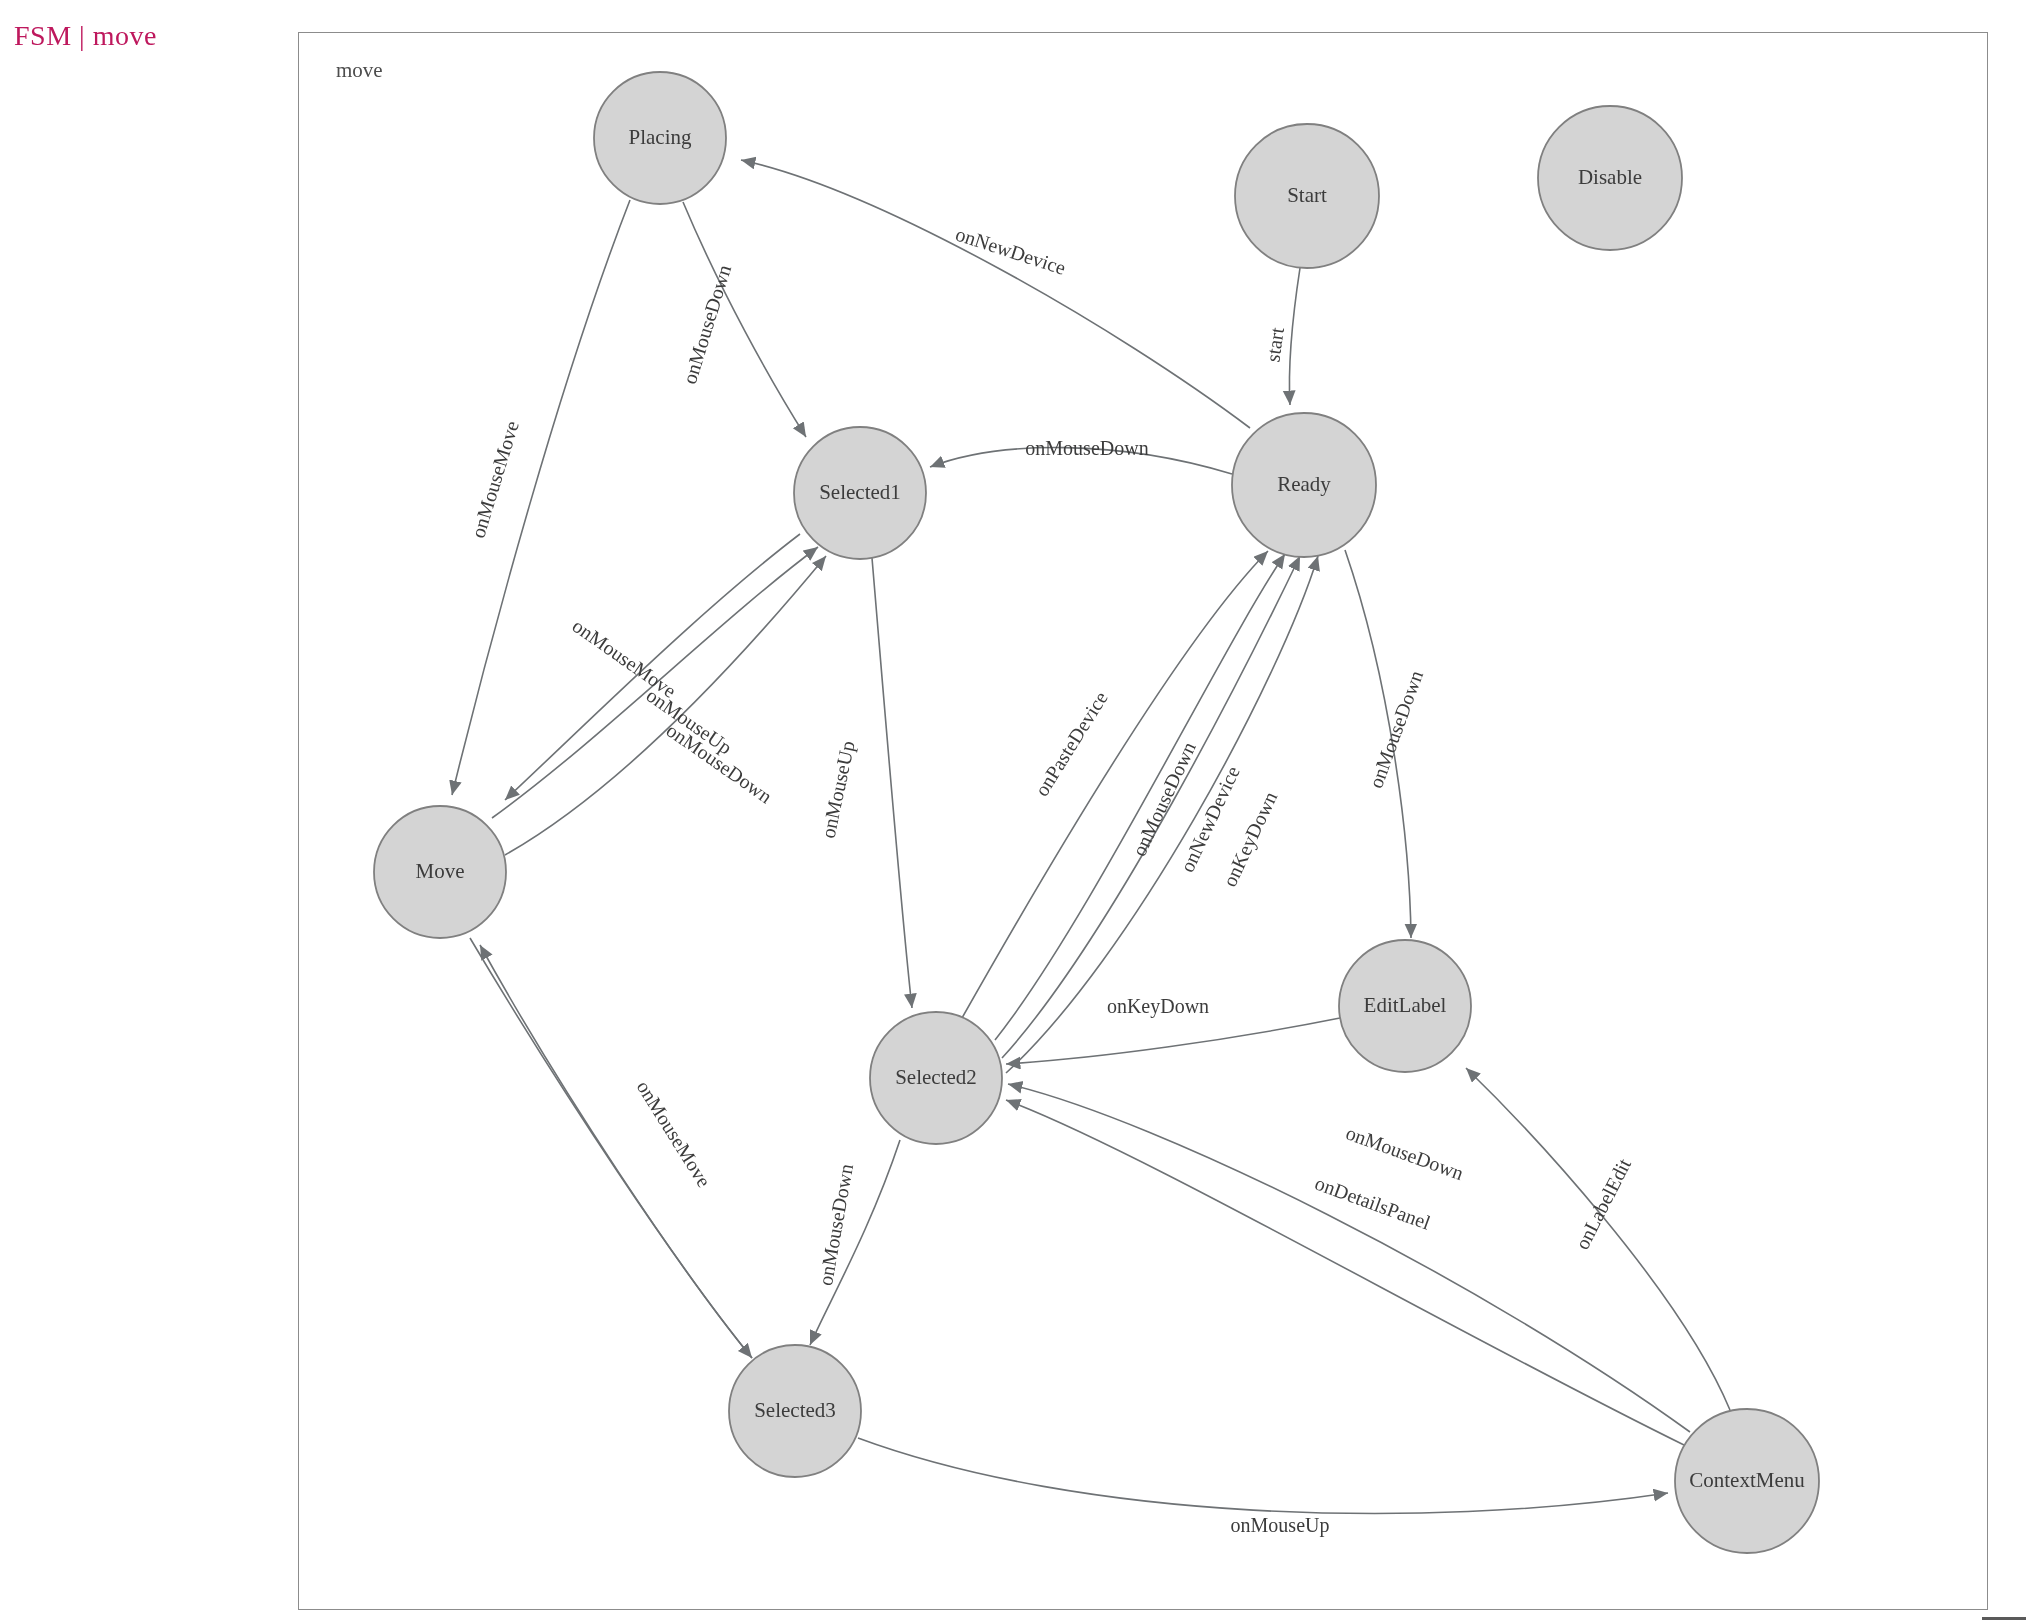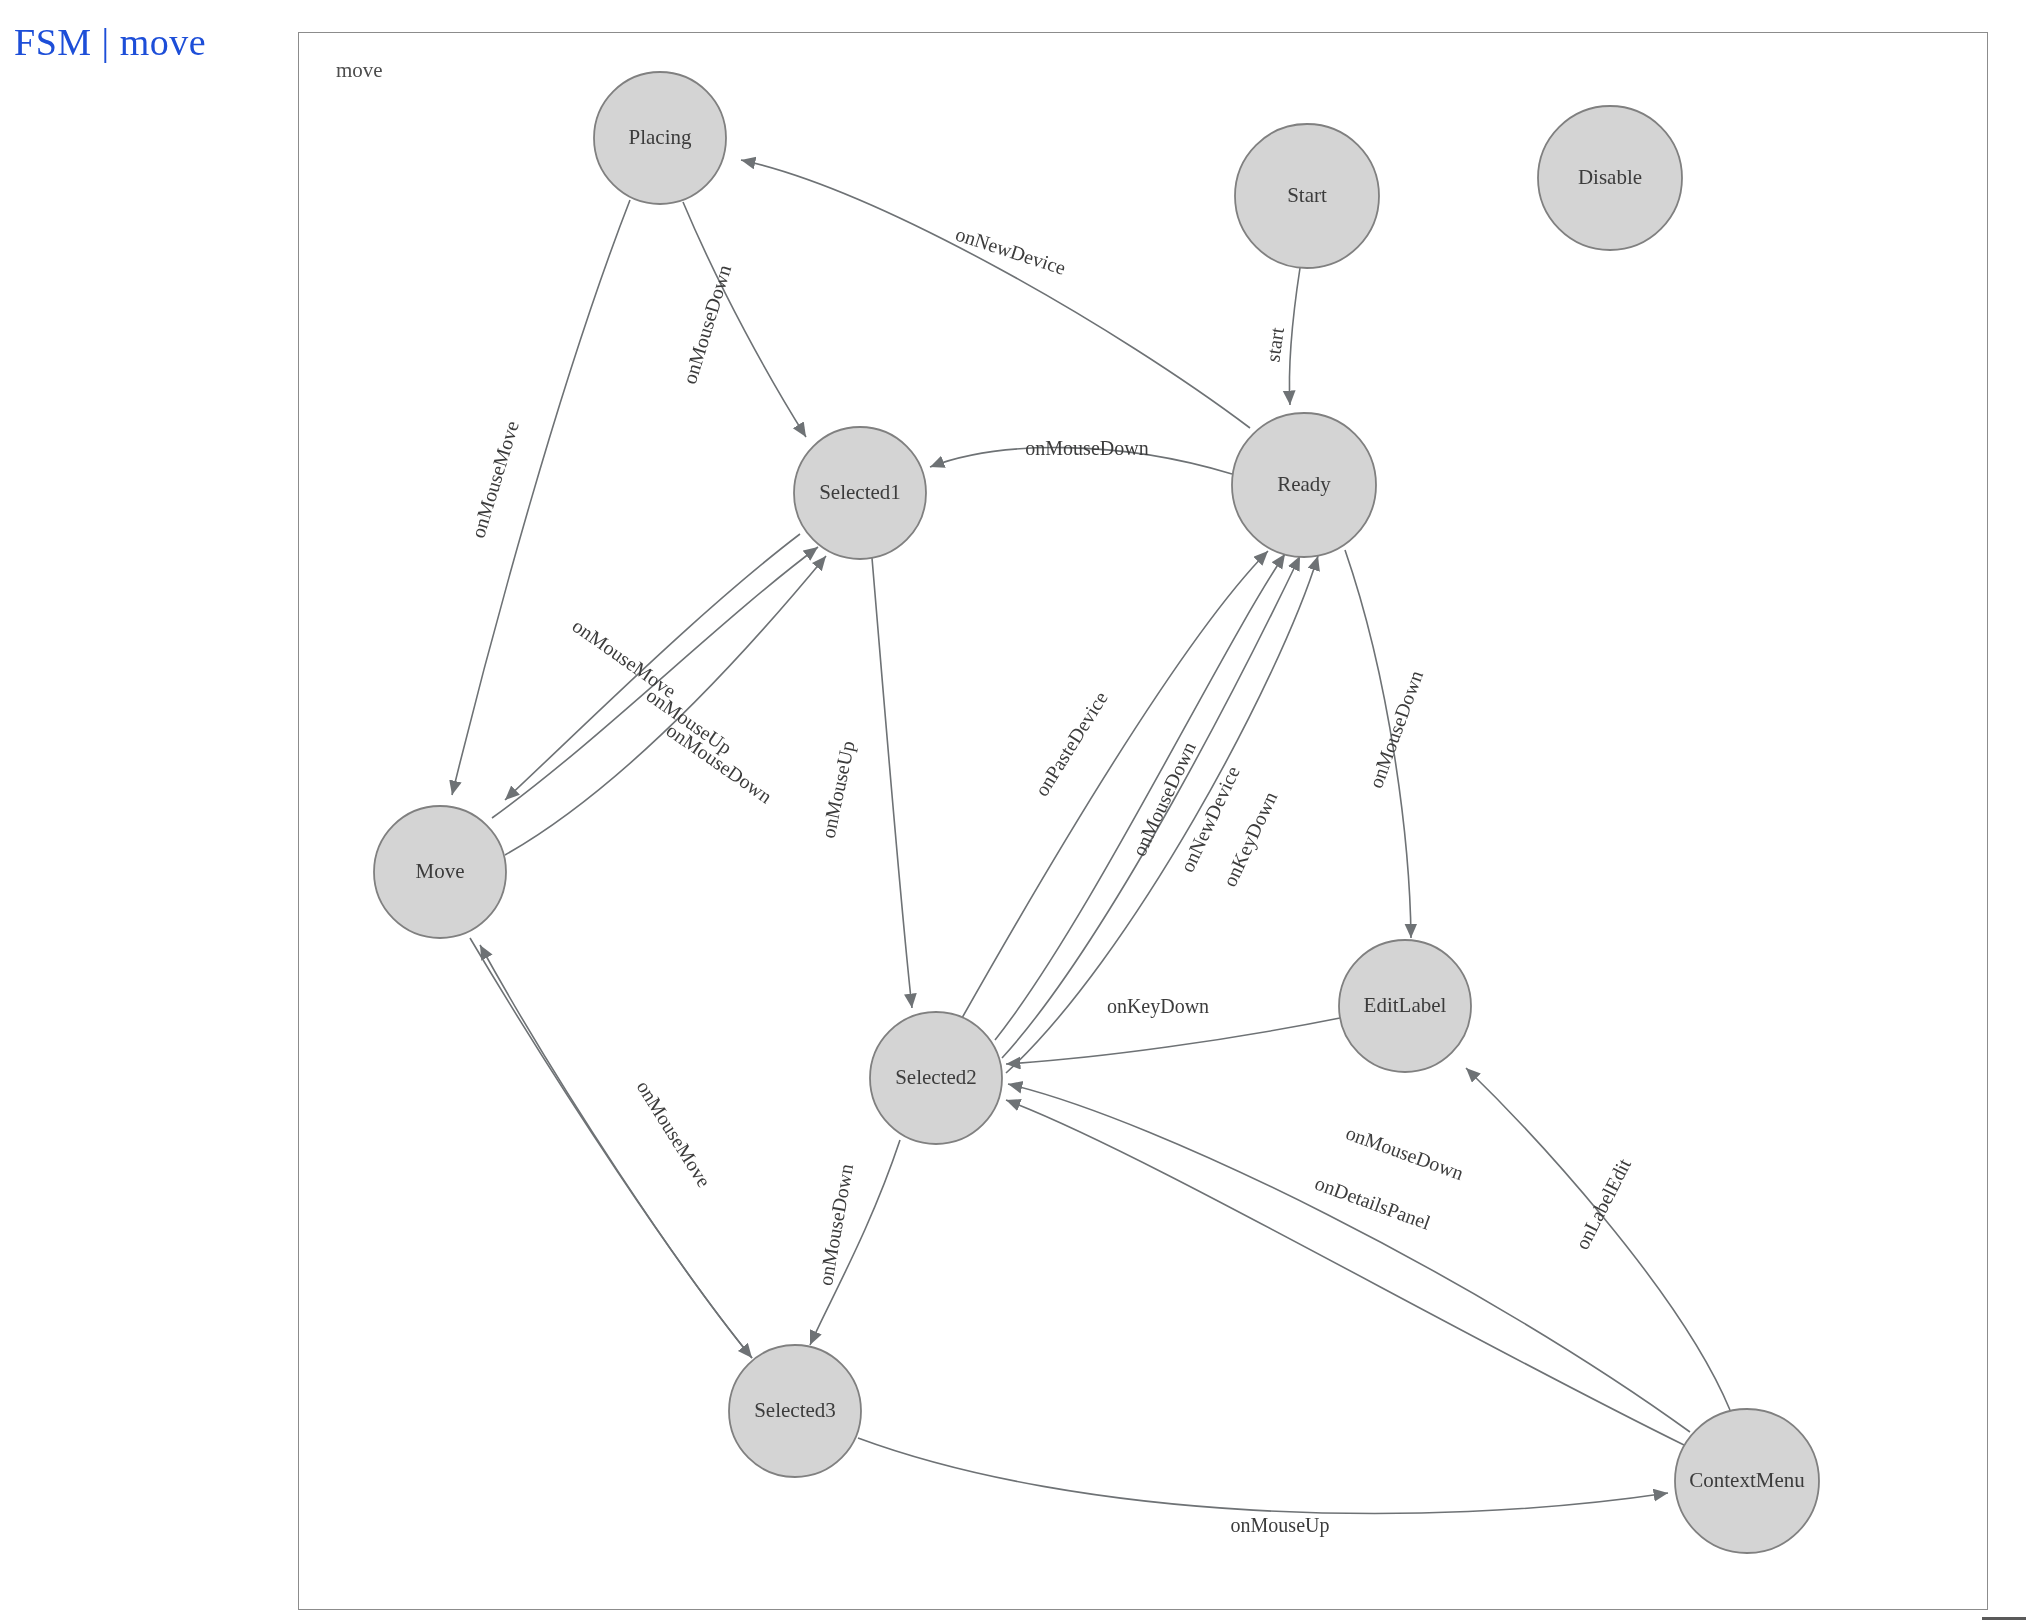--- a/index.html
+++ b/index.html
@@ -15,22 +15,22 @@
     position: relative;
     width: 2034px;
     height: 1624px;
     background: #ffffff;
   }
   #page-title {
     position: absolute;
     left: 14px;
     top: 20px;
     font-family: "Liberation Serif", serif;
-    font-size: 38px;
-    color: #1d4ed8;
+    font-size: 28px;
+    color: #be185d;
     letter-spacing: 0.5px;
     white-space: nowrap;
   }
   #diagram-frame {
     position: absolute;
     left: 298px;
     top: 32px;
     width: 1690px;
     height: 1578px;
     border: 1.5px solid #8c8c8c;

